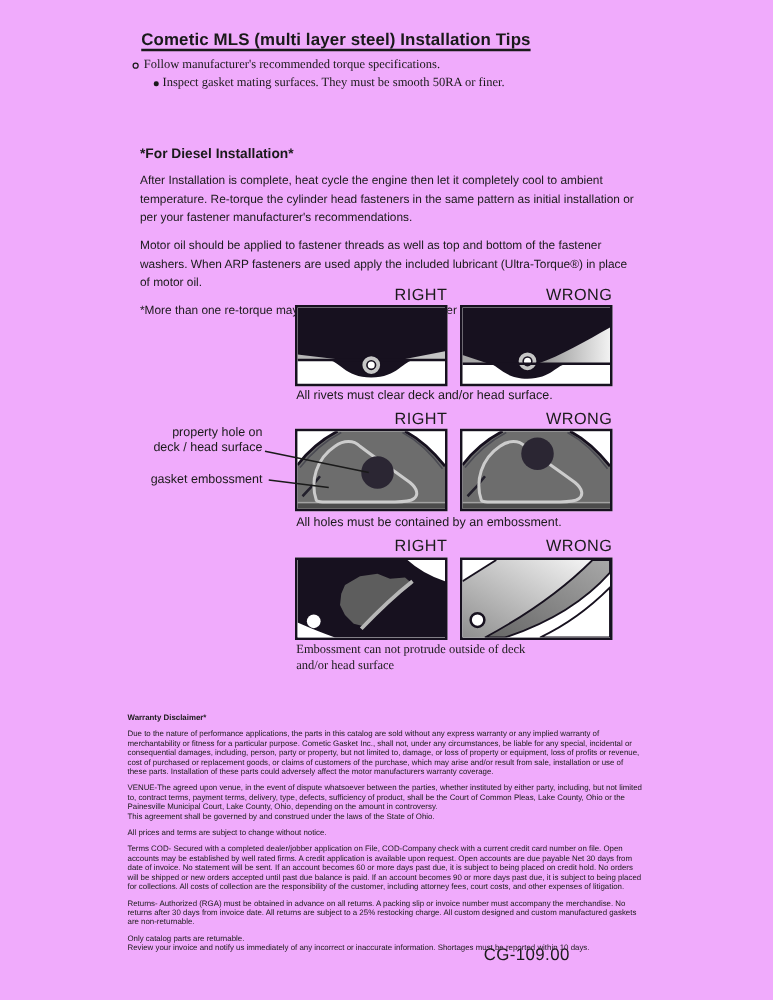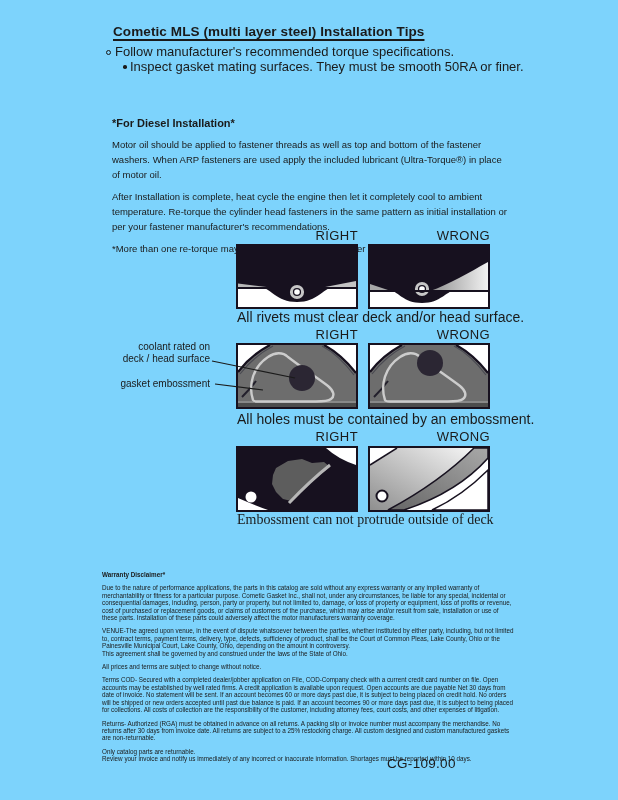--- a/index.html
+++ b/index.html
@@ -1,40 +1,40 @@
 <!DOCTYPE html>
 <html><head>
 <meta charset="utf-8">
 <style>
   html,body{margin:0;padding:0;background:#ffffff;}
   .page{
-    position:relative;width:618px;height:800px;background:#7dd3fc;
+    position:relative;width:618px;height:800px;background:#f0abfc;
     font-family:"Liberation Sans", sans-serif;color:#1a1a1a;overflow:hidden;
   }
   
   .title{
     position:absolute;left:113px;top:24px;font-size:13.5px;font-weight:bold;
     text-decoration:underline;text-decoration-thickness:1.5px;text-underline-offset:3px;
     letter-spacing:.1px;white-space:nowrap;
   }
   
-  .bullets{position:absolute;left:106px;top:44px;font-size:13px;line-height:15px;}
+  .bullets{position:absolute;left:106px;top:44px;font-size:10px;line-height:15px;font-family:Liberation Serif, serif;}
   .b1{position:relative;padding-left:9px;white-space:nowrap;}
   .b1::before{content:"";position:absolute;left:0;top:5.5px;width:3px;height:3px;border:1px solid #1a1a1a;border-radius:50%;}
   .b2{position:relative;margin-left:16px;padding-left:8px;white-space:nowrap;}
   .b2::before{content:"";position:absolute;left:1px;top:6px;width:3.5px;height:3.5px;background:#1a1a1a;border-radius:50%;}
   
   .diesel{position:absolute;left:112px;top:117px;width:400px;font-size:9.5px;line-height:15px;}
   .diesel h2{margin:0;font-size:11px;line-height:13px;}
   .diesel p{margin:7px 0 0 0;}
   
   .dlabel{position:absolute;width:122px;text-align:right;font-size:13px;line-height:13px;letter-spacing:.4px;}
   .panel{position:absolute;width:122px;background:#fff;border:2px solid #17111f;box-sizing:border-box;}
   .panel svg{display:block;width:100%;height:100%;}
-  .caption{position:absolute;left:237px;font-size:14px;line-height:12.5px;white-space:nowrap;}
+  .caption{position:absolute;left:237px;font-size:10px;line-height:12.5px;white-space:nowrap;}
   .sidelabel{position:absolute;left:90px;width:120px;text-align:right;font-size:10px;line-height:11.5px;}
   .leaders{position:absolute;left:0;top:0;pointer-events:none;}
   
   .fine{position:absolute;left:102px;top:571px;width:413px;font-size:6.3px;line-height:7.4px;}
   .fine .h{font-weight:bold;margin:0 0 6px 0;}
   .fine .p{margin:0 0 6px 0;}
   
   .footer{position:absolute;left:387px;top:756px;font-size:13.5px;letter-spacing:.3px;}
 </style>
 </head>
@@ -44,22 +44,22 @@
 
   <div class="title">Cometic MLS (multi layer steel) Installation Tips</div>
 
   <div class="bullets">
     <div class="b1">Follow manufacturer's recommended torque specifications.</div>
     <div class="b2">Inspect gasket mating surfaces.  They must be smooth 50RA or finer.</div>
   </div>
 
   <div class="diesel">
     <h2>*For Diesel Installation*</h2>
+    <p>After Installation is complete, heat cycle the engine then let it completely cool to ambient temperature. Re-torque the cylinder head fasteners in the same pattern as initial installation or per your fastener manufacturer's recommendations.</p>
     <p>Motor oil should be applied to fastener threads as well as top and bottom of the fastener washers. When ARP fasteners are used apply the included lubricant (Ultra-Torque®) in place of motor oil.</p>
-    <p>After Installation is complete, heat cycle the engine then let it completely cool to ambient temperature. Re-torque the cylinder head fasteners in the same pattern as initial installation or per your fastener manufacturer's recommendations.</p>
     <p>*More than one re-torque may be required to achieve proper fastener stretch*</p>
   </div>
 
   <div class="dlabel" style="left:236px;top:229px;">RIGHT</div>
   <div class="dlabel" style="left:368px;top:229px;">WRONG</div>
 
   <div class="panel" style="left:236px;top:244px;height:65px;">
     <svg viewBox="0 0 118 61" preserveAspectRatio="none">
       <path d="M0,0 H118 V42 H94 C85,42 80,56 59,56 C38,56 33,42 24,42 H0 Z" fill="#17111f"></path>
       <path d="M0,37.5 L37,42 L0,42 Z" fill="#b8b8b8"></path>
@@ -88,21 +88,21 @@
       <line x1="0" y1="45" x2="118" y2="45" stroke="#17111f" stroke-width="2"></line>
     </svg>
   </div>
 
   <div class="caption" style="top:311px;">All rivets must clear deck and/or head surface.</div>
 
   <div class="dlabel" style="left:236px;top:328px;">RIGHT</div>
   <div class="dlabel" style="left:368px;top:328px;">WRONG</div>
 
   <div class="sidelabel" style="top:341px;">
-    <span style="display:block;">coolant rated on</span>
+    <span style="display:block;">property hole on</span>
     <span style="display:block;">deck / head surface</span>
   </div>
   <div class="sidelabel" style="top:378px;">gasket embossment</div>
 
   <div class="panel" style="left:236px;top:343px;height:66px;">
     <svg viewBox="0 0 118 62" preserveAspectRatio="none">
       <rect x="0" y="0" width="118" height="62" fill="#6d6d6d"></rect>
       <rect x="0" y="56.5" width="118" height="1.3" fill="#a3a3a3"></rect>
       <rect x="0" y="57.8" width="118" height="4.2" fill="#4c4c4c"></rect>
       <path d="M0,0 H32 Q13,10 0,27 Z" fill="#ffffff"></path>
@@ -170,20 +170,21 @@
       <path d="M0,17 L27,0 H104 Q70,34 18,62 H0 Z" fill="url(#g3)"></path>
       <path d="M0,17 L27,0" fill="none" stroke="#17111f" stroke-width="1.5"></path>
       <path d="M104,0 H118 V10 Q88,44 34,62 L18,62 Q70,34 104,0 Z" fill="url(#g4)" stroke="#17111f" stroke-width="1.5"></path>
       <path d="M118,22 Q92,48 62,62 H118 Z" fill="#ffffff" stroke="#17111f" stroke-width="1.5"></path>
       <circle cx="12" cy="48" r="5.5" fill="#ffffff" stroke="#17111f" stroke-width="2"></circle>
     </svg>
   </div>
 
   <div class="caption" style="top:514px;font-family:Liberation Serif, serif;">
     <span style="display:block;">Embossment can not protrude outside of deck</span>
+    <span style="display:block;">and/or head surface</span>
   </div>
 
   <div class="fine">
     <div class="h">Warranty Disclaimer*</div>
     <div class="p">Due to the nature of performance applications, the parts in this catalog are sold without any express warranty or any implied warranty of merchantability or fitness for a particular purpose.  Cometic Gasket Inc., shall not, under any circumstances, be liable for any special, incidental or consequential damages, including, person, party or property, but not limited to, damage, or loss of property or equipment, loss of profits or revenue, cost of purchased or replacement goods, or claims of customers of the purchase, which may arise and/or result from sale, installation or use of these parts.  Installation of these parts could adversely affect the motor manufacturers warranty coverage.</div>
     <div class="p">
       <span style="display:block;">VENUE-The agreed upon venue, in the event of dispute whatsoever between the parties, whether instituted by either party, including, but not limited to, contract terms, payment terms, delivery, type, defects, sufficiency of product, shall be the Court of Common Pleas, Lake County, Ohio or the Painesville Municipal Court, Lake County, Ohio, depending on the amount in controversy.</span>
       <span style="display:block;">This agreement shall be governed by and construed under the laws of the State of Ohio.</span>
     </div>
     <div class="p">All prices and terms are subject to change without notice.</div>

